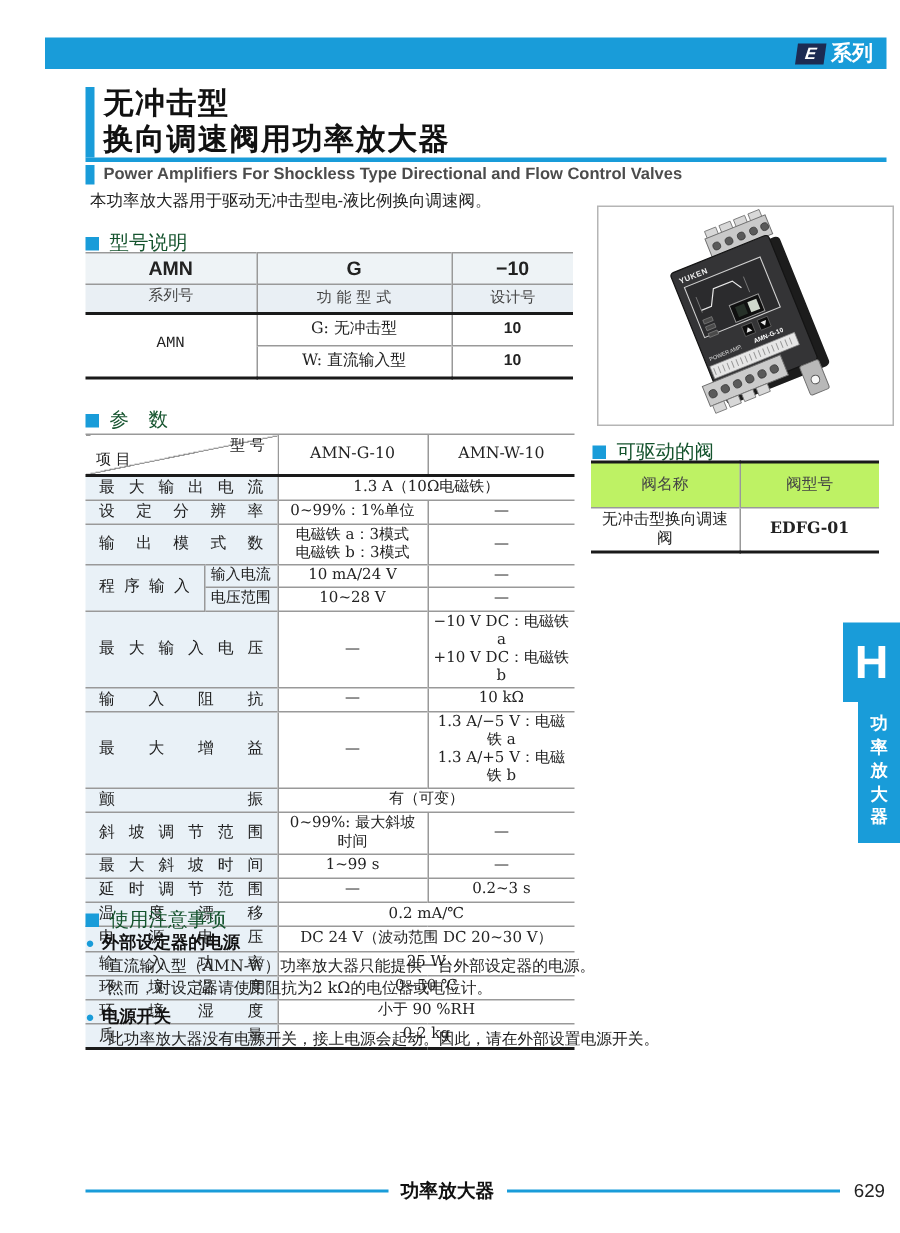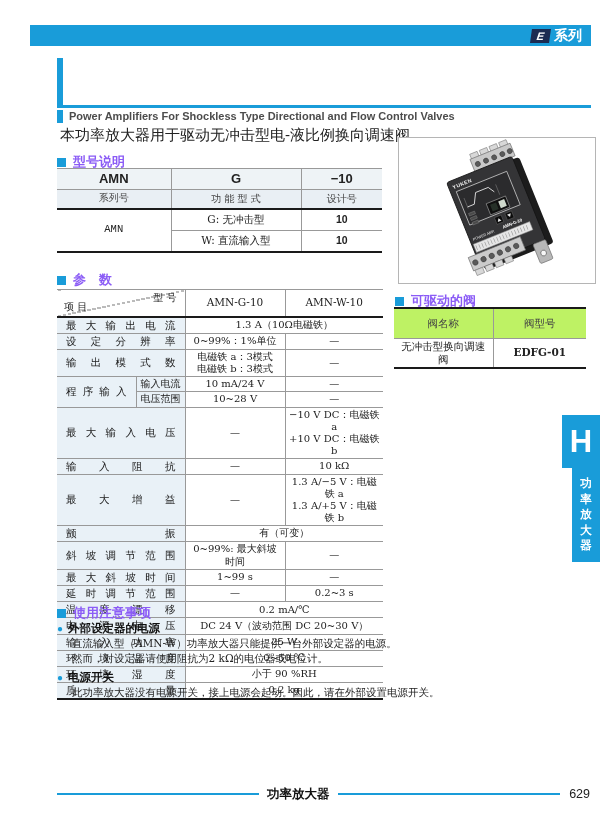--- a/index.html
+++ b/index.html
@@ -20,26 +20,26 @@
     align-items:center; justify-content:center; transform:skewX(-8deg); }
   .series-label { color:#fff; font-weight:bold; font-size:14px; margin-left:4px; }
 
   
   .title-accent { position:absolute; left:57px; top:58px; width:6px; height:47px; background:#199CD9; }
   .title { position:absolute; left:69px; top:57px; font-size:20px; font-weight:bold;
     line-height:24px; letter-spacing:1px; color:#111; }
   .blue-rule { position:absolute; left:57px; top:105px; width:534px; height:3px; background:#199CD9; }
   .en-accent { position:absolute; left:57px; top:110px; width:6px; height:13px; background:#199CD9; }
   .en-subtitle { position:absolute; left:69px; top:110px; font-size:11px; font-weight:bold; color:#4c4c4c; }
-  .intro { position:absolute; left:60px; top:126px; font-size:15px; color:#222; }
+  .intro { position:absolute; left:60px; top:126px; font-size:11px; color:#222; }
 
   
   .sec-head { position:absolute; display:flex; align-items:center; }
   .sec-square { width:9px; height:9px; background:#199CD9; margin-right:7px; flex:0 0 auto; }
-  .sec-title { font-size:13px; font-weight:bold; color:#8b5cf6; }
+  .sec-title { font-size:13px; font-weight:normal; color:#14532d; }
 
   
   table { border-collapse:collapse; table-layout:fixed; width:100%; }
   td { font-size:10px; line-height:1.25; text-align:center; vertical-align:middle;
        padding:1px 3px; font-family:"DejaVu Serif","Liberation Serif",serif; color:#222; }
 
   
   .model-table-wrap { position:absolute; left:57px; top:168px; width:325px; }
   .model-table { border-top:1px solid #999; border-bottom:2px solid #1a1a1a; }
   .model-table td { border-left:1px solid #999; border-top:1px solid #999; height:20px; }
@@ -112,20 +112,24 @@
 <body>
 
 <div class="page">
 
   <div class="topbar">
     <span class="series-logo">E</span>
     <span class="series-label">系列</span>
   </div>
 
   <div class="title-accent"></div>
+  <div class="title">
+    <div>无冲击型</div>
+    <div>换向调速阀用功率放大器</div>
+  </div>
   <div class="blue-rule"></div>
   <div class="en-accent"></div>
   <div class="en-subtitle">Power Amplifiers For Shockless Type Directional and Flow Control Valves</div>
   <div class="intro serif">本功率放大器用于驱动无冲击型电-液比例换向调速阀。</div>
 
   <div class="product-box">
     <svg width="196" height="145" viewBox="0 0 196 145">
       <g transform="translate(97,73) rotate(-22) scale(0.8)">
 
         <rect x="-40" y="-52" width="92" height="116" rx="4" fill="#1c1c1c"></rect>

